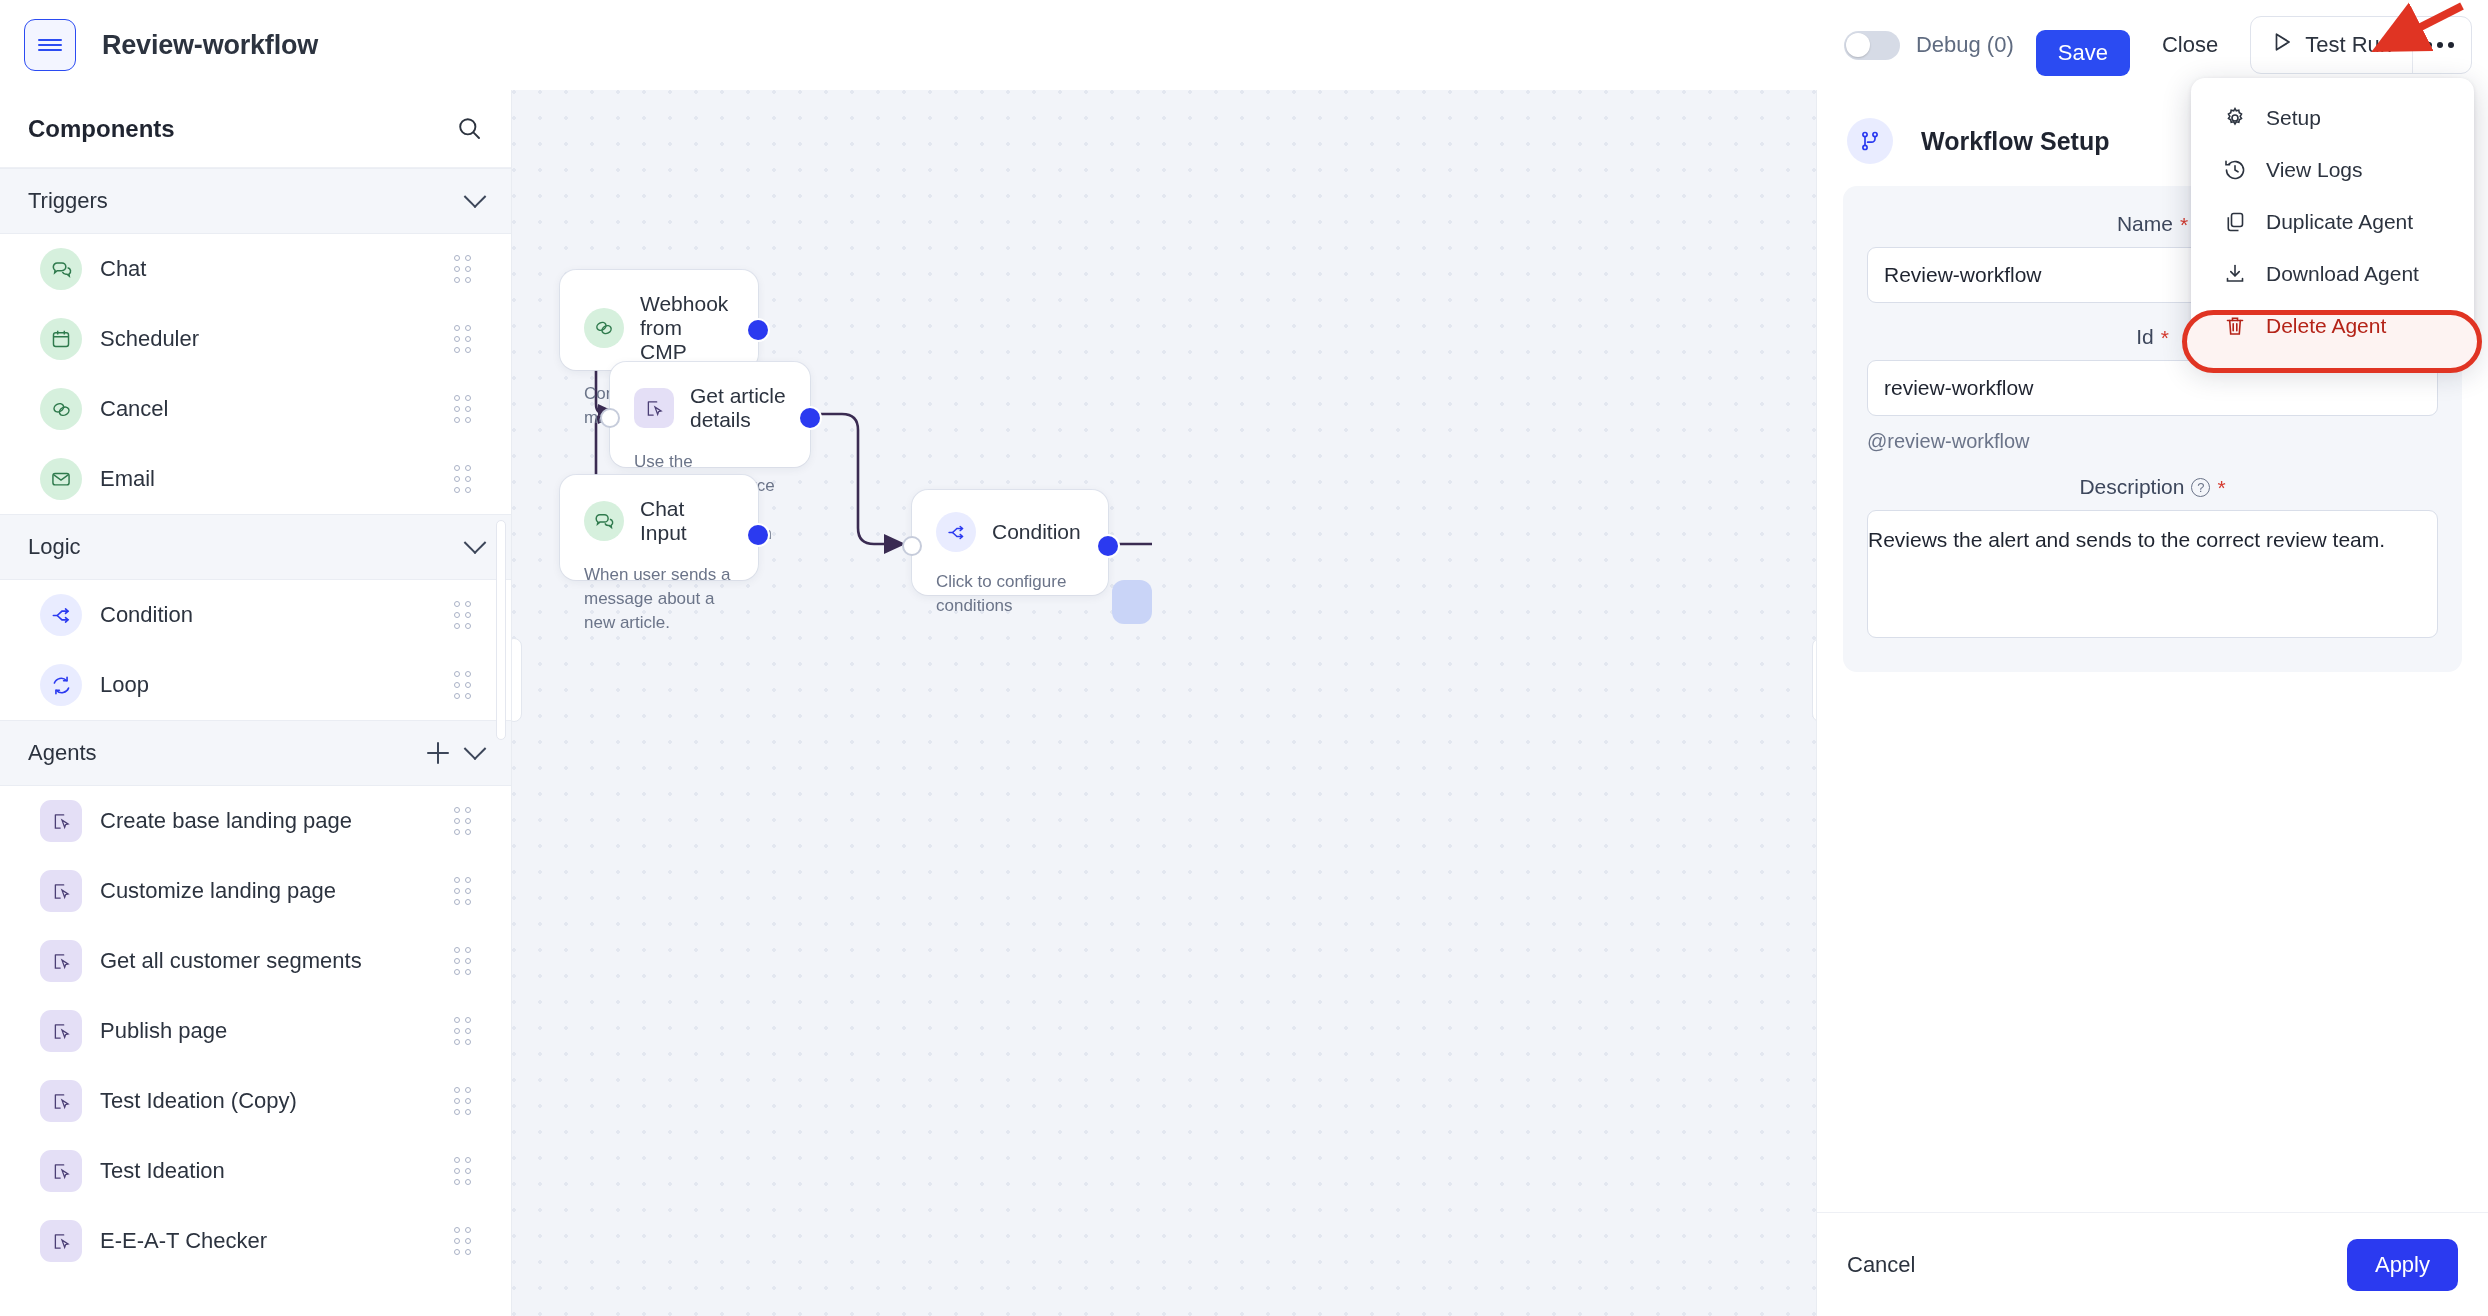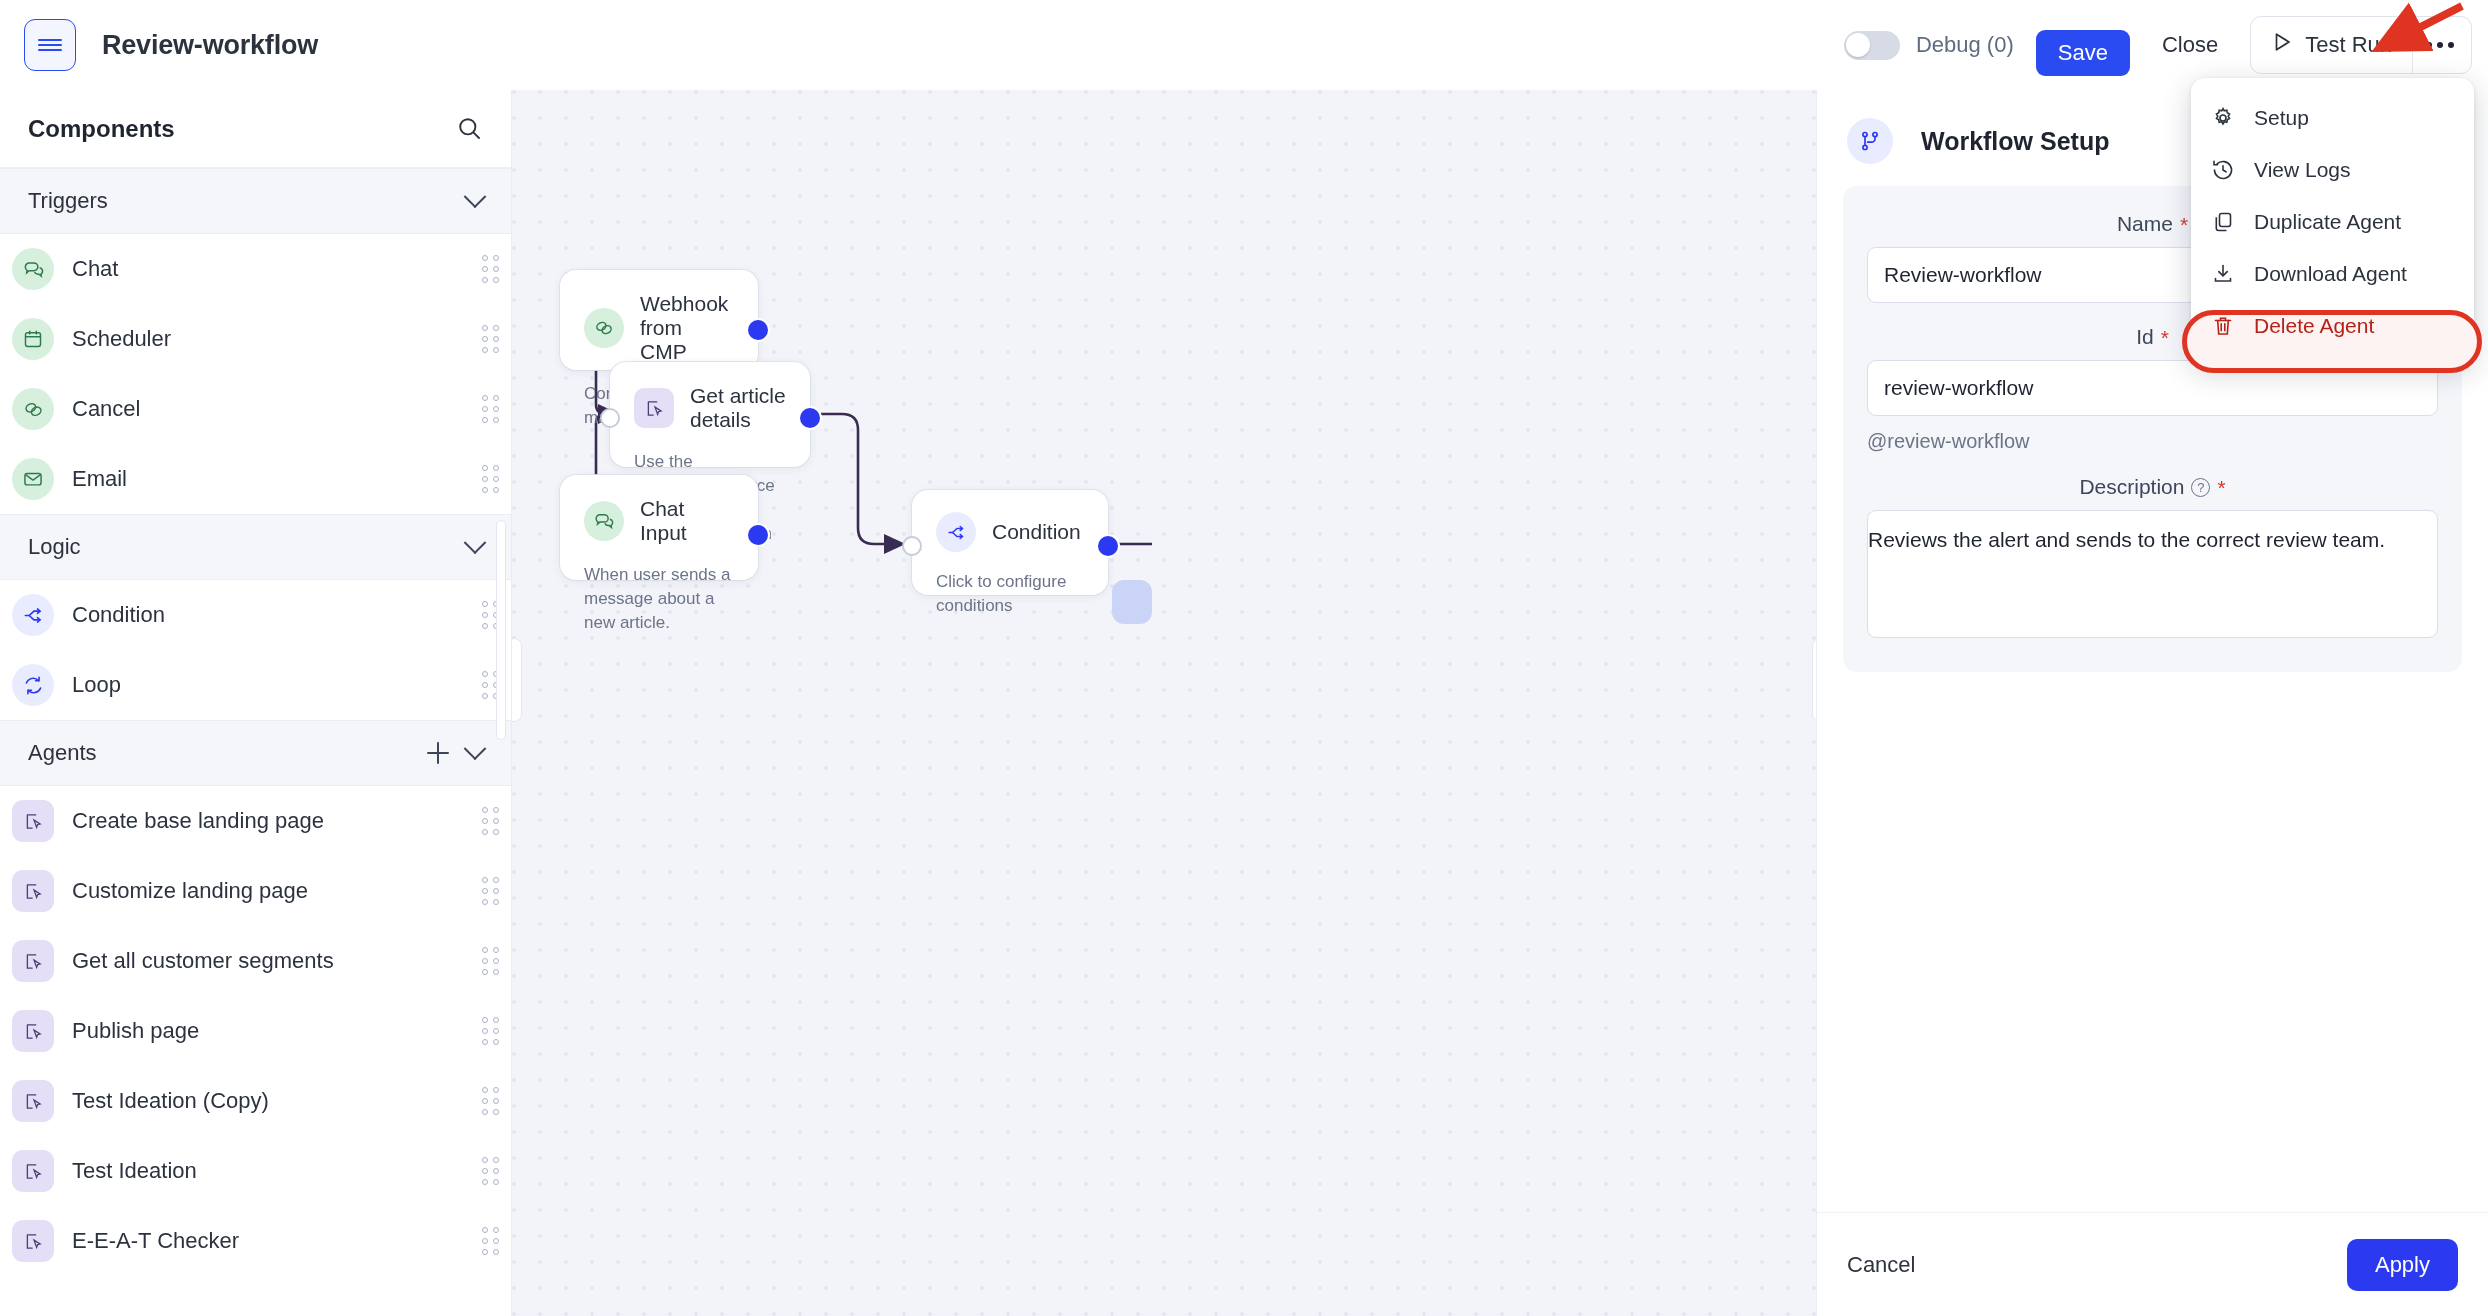--- a/index.html
+++ b/index.html
@@ -74,21 +74,21 @@
   .kebab i { width: 6px; height: 6px; border-radius: 50%; background: #1f2430; display: block; }
 
   
   .red-arrow { position: absolute; left: 2340px; top: -4px; z-index: 60; pointer-events: none; }
 
   
   .menu {
     position: absolute; left: 2191px; top: 78px; width: 283px;
     background: #ffffff; border-radius: 14px;
     box-shadow: 0 8px 30px rgba(25,32,56,.20), 0 1px 4px rgba(25,32,56,.10);
-    padding: 14px 0 12px 0; z-index: 55;
+    padding: 14px 0 12px 12px; z-index: 55;
   }
   .menu-item {
     display: flex; align-items: center; gap: 18px; height: 52px;
     padding: 0 18px; font-size: 21px; color: #2c333f; cursor: pointer;
   }
   .menu-item.danger { color: #b42318; }
   .menu-item .mi-ico { width: 27px; display: flex; align-items: center; justify-content: center; flex: 0 0 auto; }
   .menu-hl {
     position: absolute; left: -9px; right: -8px; top: 232px; height: 63px;
     border: 5px solid #e03423; border-radius: 32px; background: #fdf3f2;
@@ -115,21 +115,21 @@
   .sec-title { font-size: 22px; font-weight: 400; color: #2c333f; }
   .sec-actions { margin-left: auto; display: flex; align-items: center; gap: 18px; }
   .chev { width: 16px; height: 16px; border-right: 2.4px solid #3c4659;
     border-bottom: 2.4px solid #3c4659; transform: rotate(45deg) translate(-3px,-3px); }
   .plus { position: relative; width: 22px; height: 22px; cursor: pointer; }
   .plus::before, .plus::after { content:""; position:absolute; background:#3c4659; border-radius:2px; }
   .plus::before { left: 0; top: 9.6px; width: 22px; height: 2.6px; }
   .plus::after { top: 0; left: 9.6px; height: 22px; width: 2.6px; }
 
   .comp-row {
-    display: flex; align-items: center; height: 70px; padding: 0 12px; cursor: grab; text-align: center;
+    display: flex; align-items: center; height: 70px; padding: 0 40px; cursor: grab; text-align: center;
   }
   .comp-ico {
     width: 42px; height: 42px; display: flex; align-items: center; justify-content: center;
     flex: 0 0 auto; margin-right: 18px;
   }
   .comp-ico.green { background: #d6f0dd; border-radius: 50%; }
   .comp-ico.indigo { background: #e9ecff; border-radius: 50%; }
   .comp-ico.purple { background: #e4dff6; border-radius: 11px; }
   .comp-label { font-size: 22px; color: #2c333f; }
   .grip { margin-left: auto; display: grid; grid-template-columns: 6px 6px; gap: 5px; }

